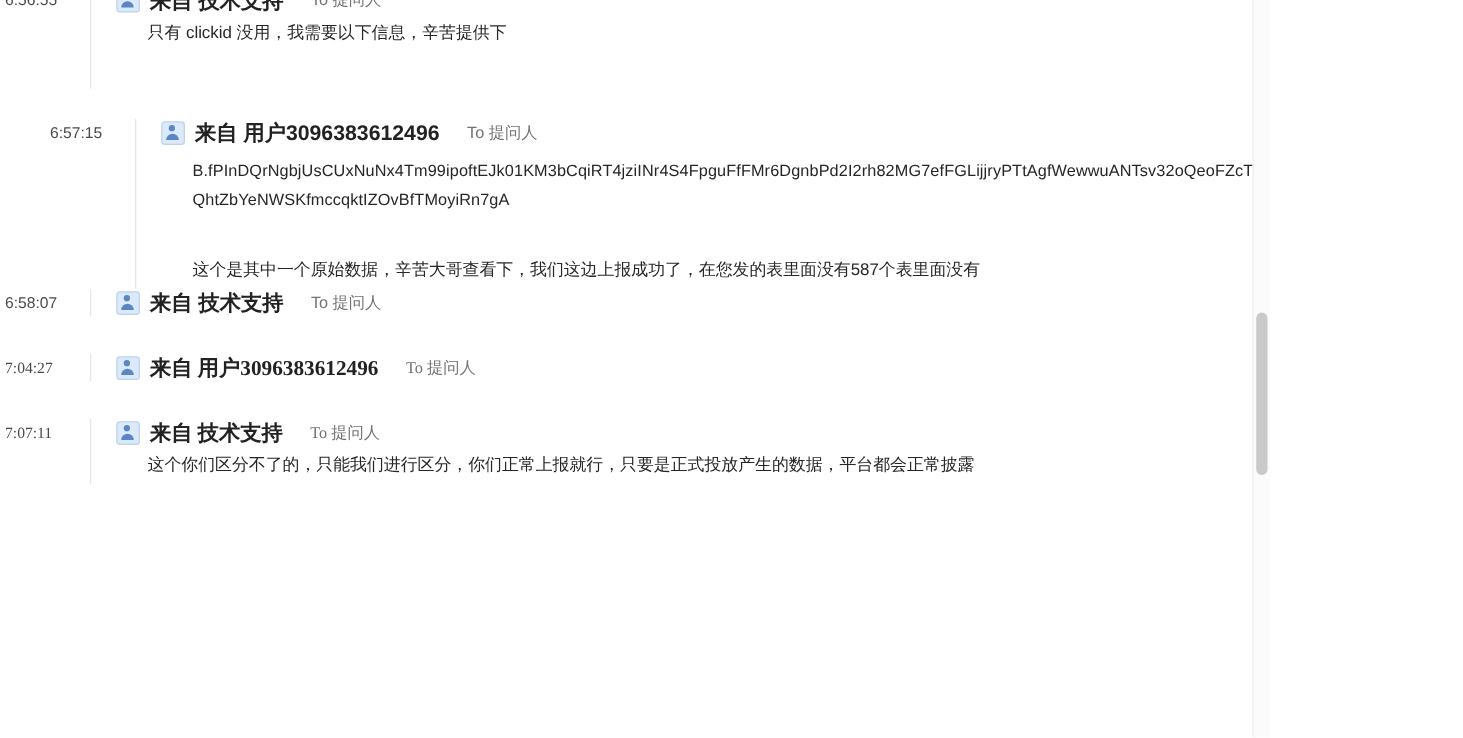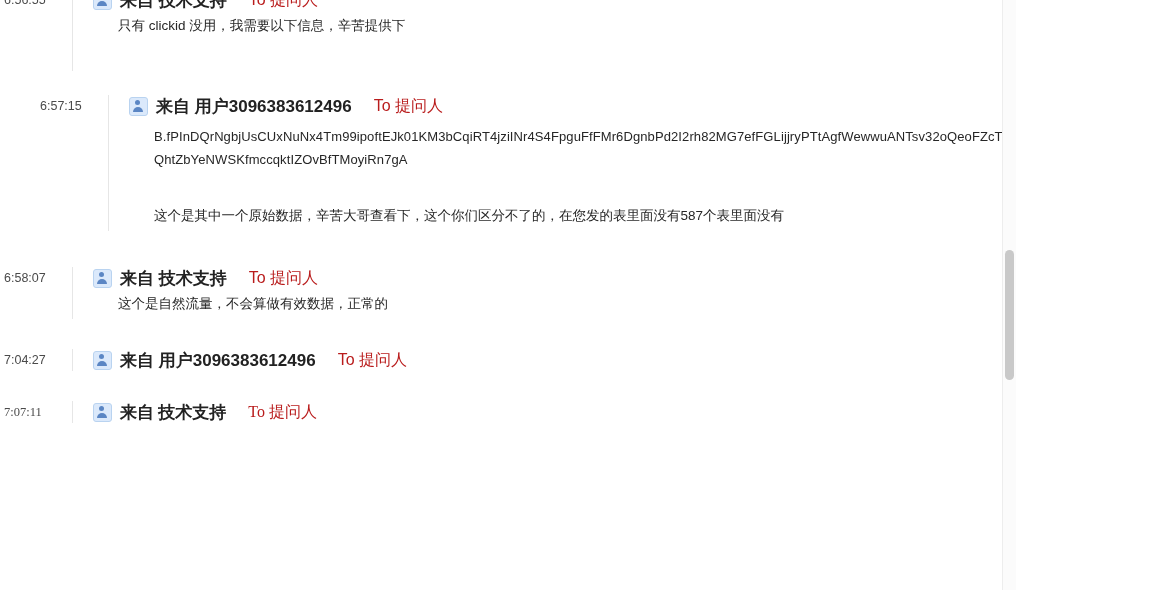--- a/index.html
+++ b/index.html
@@ -84,22 +84,22 @@
   .sender {
     font-size: 17px;
     color: #222;
     font-weight: bold;
     white-space: nowrap;
   }
   .sender .prefix {
     font-weight: bold;
   }
   .to {
-    font-size: 16px;
-    color: #b91c1c;
+    font-size: 13px;
+    color: #737373;
     margin-left: 22px;
     white-space: nowrap;
   }
   .text {
     font-size: 13.5px;
     color: #262626;
     line-height: 30px;
     padding-left: 25px;
     word-break: break-all;
   }
@@ -154,55 +154,55 @@
   <div class="msg" style="margin-top:24px;padding-left:36px;">
     <div class="time">6:57:15</div>
     <div class="body-col">
       <div class="head-row">
         <span class="avatar"></span>
         <span class="sender"><span class="prefix">来自</span>&nbsp;<span>用户3096383612496</span></span>
         <span class="to"><span>To</span>&nbsp;<span>提问人</span></span>
       </div>
       <div class="text latin" style="padding-top:8px;">B.fPInDQrNgbjUsCUxNuNx4Tm99ipoftEJk01KM3bCqiRT4jziINr4S4FpguFfFMr6DgnbPd2I2rh82MG7efFGLijjryPTtAgfWewwuANTsv32oQeoFZcTIuQhtZbYeNWSKfmccqktIZOvBfTMoyiRn7gA</div>
       <div class="spacer-line"></div>
-      <div class="text">这个是其中一个原始数据，辛苦大哥查看下，这个你们区分不了的，在您发的表里面没有587个表里面没有</div>
-    </div>
-  </div>
-
-  <div class="msg" style="margin-top:36px;">
+      <div class="text">这个是其中一个原始数据，辛苦大哥查看下，我们这边上报成功了，在您发的表里面没有587个表里面没有</div>
+    </div>
+  </div>
+
+  <div class="msg" style="">
     <div class="time">6:58:07</div>
     <div class="body-col">
       <div class="head-row">
         <span class="avatar"></span>
         <span class="sender"><span class="prefix">来自</span>&nbsp;<span>技术支持</span></span>
         <span class="to"><span>To</span>&nbsp;<span>提问人</span></span>
       </div>
-      <div class="text">这个是自然流量，不会算做有效数据，正常的</div>
-    </div>
-  </div>
-
-  <div class="msg" style="margin-top:30px;">
+    </div>
+  </div>
+
+  <div class="msg" style="margin-top:30px;font-family:Liberation Serif, serif;">
     <div class="time">7:04:27</div>
     <div class="body-col">
       <div class="head-row">
         <span class="avatar"></span>
         <span class="sender"><span class="prefix">来自</span>&nbsp;<span>用户3096383612496</span></span>
         <span class="to"><span>To</span>&nbsp;<span>提问人</span></span>
       </div>
     </div>
   </div>
 
   <div class="msg" style="margin-top:30px;font-family:Liberation Serif, serif;">
     <div class="time">7:07:11</div>
     <div class="body-col">
       <div class="head-row">
         <span class="avatar"></span>
         <span class="sender"><span class="prefix">来自</span>&nbsp;<span>技术支持</span></span>
         <span class="to"><span>To</span>&nbsp;<span>提问人</span></span>
       </div>
+      <div class="text">这个你们区分不了的，只能我们进行区分，你们正常上报就行，只要是正式投放产生的数据，平台都会正常披露</div>
     </div>
   </div>
 
   <div class="scrollbar-track">
     <div class="scrollbar-thumb"></div>
   </div>
 
 </div>
 
 </body></html>

